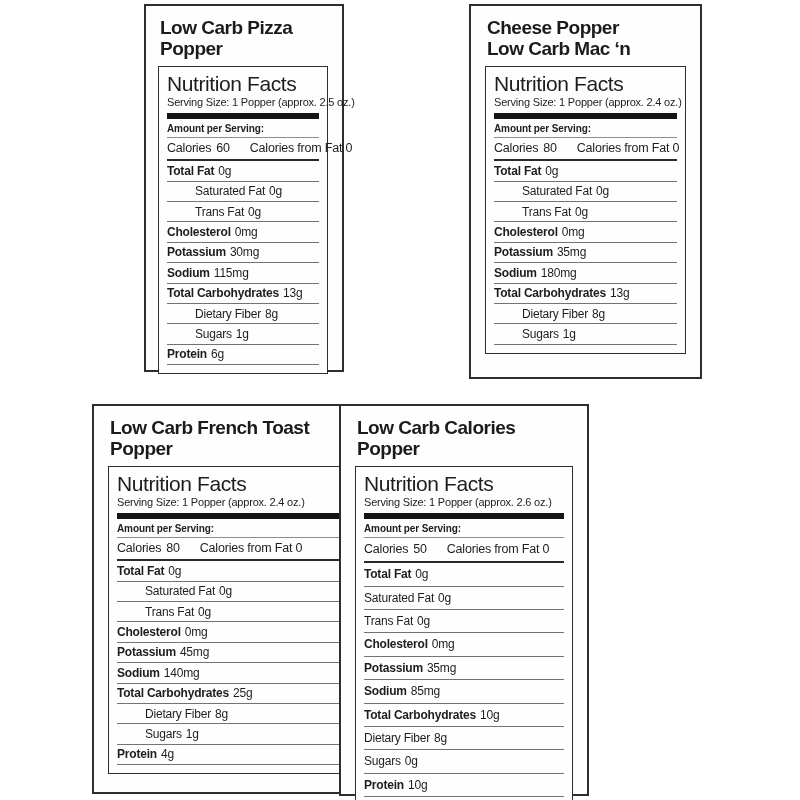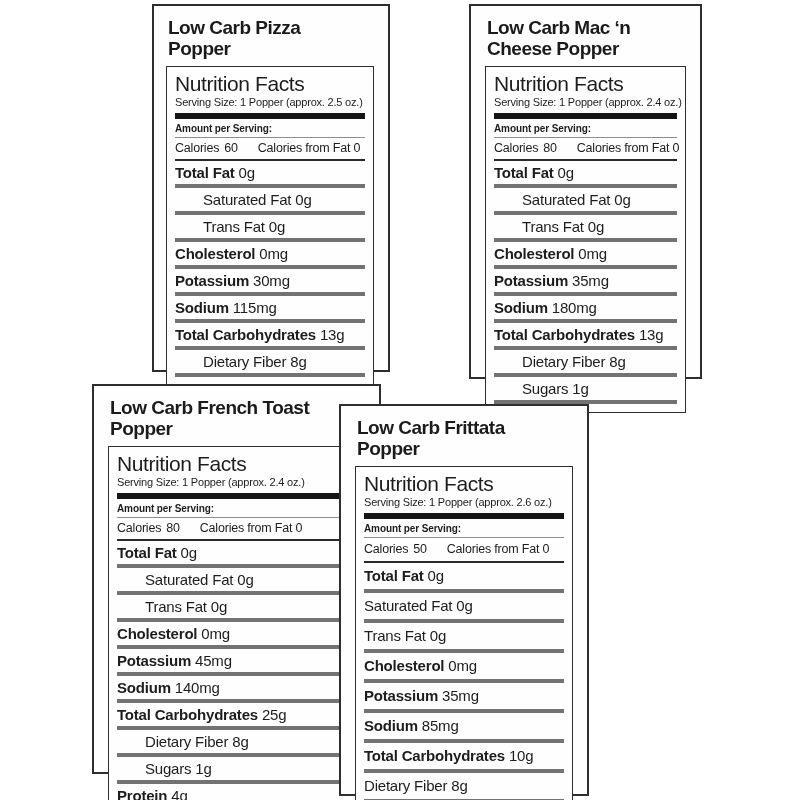--- a/index.html
+++ b/index.html
@@ -16,23 +16,23 @@
     background: #ffffff;
     overflow: hidden;
   }
   .card {
     position: absolute;
     box-sizing: border-box;
     background: #fefefe;
     border: 2px solid #2e2e2e;
     padding: 10px 14px 0 14px;
   }
-  .card-pizza    { left: 152px; top: 4px;   width: 238px; height: 368px; padding-left: 12px; }
+  .card-pizza    { left: 144px; top: 4px;   width: 200px; height: 368px; padding-left: 12px; }
   .card-mac      { left: 469px; top: 4px;   width: 233px; height: 375px; }
-  .card-french   { left: 92px;  top: 384px; width: 289px; height: 390px; }
+  .card-french   { left: 92px;  top: 404px; width: 289px; height: 390px; }
   .card-frittata { left: 339px; top: 404px; width: 250px; height: 392px; }
 
   .card-title {
     font-size: 19px;
     font-weight: bold;
     line-height: 1.1;
     letter-spacing: -0.5px;
     color: #1b1b1b;
     margin: 2px 0 6px 2px;
   }
@@ -73,25 +73,25 @@
   .nf-calories {
     font-size: 12.5px;
     letter-spacing: -0.2px;
     padding: 3px 0 4px 0;
     border-bottom: 2px solid #2a2a2a;
     white-space: nowrap;
   }
   .nf-calories .lbl { font-weight: normal; margin-right: 5px; }
   .nf-calories .from-fat { margin-left: 20px; margin-top: 33px; }
   .nf-row {
-    font-size: 15px;
+    font-size: 12px;
     letter-spacing: -0.2px;
     line-height: 1.2;
     padding: 2.5px 0;
-    border-bottom: 4px solid #737373;
+    border-bottom: 1px solid #737373;
     white-space: nowrap;
   }
   .nf-row.indent { padding-left: 28px; }
   .nf-row .lbl.bold { font-weight: bold; }
   .nf-row .val { margin-left: 4px; }
   
   .card-frittata .nf-row { padding: 4px 0; }
   .card-frittata .nf-calories { padding: 4px 0 5px 0; }
 </style>
 </head>
@@ -122,22 +122,22 @@
           <div class="nf-row"><span class="lbl bold">Total Carbohydrates</span><span class="val">13g</span></div>
           <div class="nf-row indent"><span class="lbl">Dietary Fiber</span><span class="val">8g</span></div>
           <div class="nf-row indent"><span class="lbl">Sugars</span><span class="val">1g</span></div>
           <div class="nf-row"><span class="lbl bold">Protein</span><span class="val">6g</span></div>
         </div>
     </div>
   </div>
 
   <div class="card card-mac">
     <div class="card-title">
+      <span class="tl">Cheese Popper</span>
       <span class="tl">Low Carb Mac ‘n</span>
-      <span class="tl">Cheese Popper</span>
     </div>
     <div class="nf-box">
       <div class="nf-heading">Nutrition Facts</div>
       <div class="nf-serving">Serving Size: 1 Popper (approx. 2.4 oz.)</div>
       <div class="nf-bar"></div>
       <div class="nf-amount">Amount per Serving:</div>
       <div class="nf-calories">
         <span class="lbl">Calories</span><span class="val">80</span><span class="from-fat">Calories from Fat 0</span>
       </div>
       <div class="nf-rows">
@@ -177,21 +177,21 @@
           <div class="nf-row"><span class="lbl bold">Total Carbohydrates</span><span class="val">25g</span></div>
           <div class="nf-row indent"><span class="lbl">Dietary Fiber</span><span class="val">8g</span></div>
           <div class="nf-row indent"><span class="lbl">Sugars</span><span class="val">1g</span></div>
           <div class="nf-row"><span class="lbl bold">Protein</span><span class="val">4g</span></div>
         </div>
     </div>
   </div>
 
   <div class="card card-frittata">
     <div class="card-title">
-      <span class="tl">Low Carb Frittata</span>
+      <span class="tl">Low Carb Calories</span>
       <span class="tl">Popper</span>
     </div>
     <div class="nf-box">
       <div class="nf-heading">Nutrition Facts</div>
       <div class="nf-serving">Serving Size: 1 Popper (approx. 2.6 oz.)</div>
       <div class="nf-bar"></div>
       <div class="nf-amount">Amount per Serving:</div>
       <div class="nf-calories">
         <span class="lbl">Calories</span><span class="val">50</span><span class="from-fat">Calories from Fat 0</span>
       </div>

